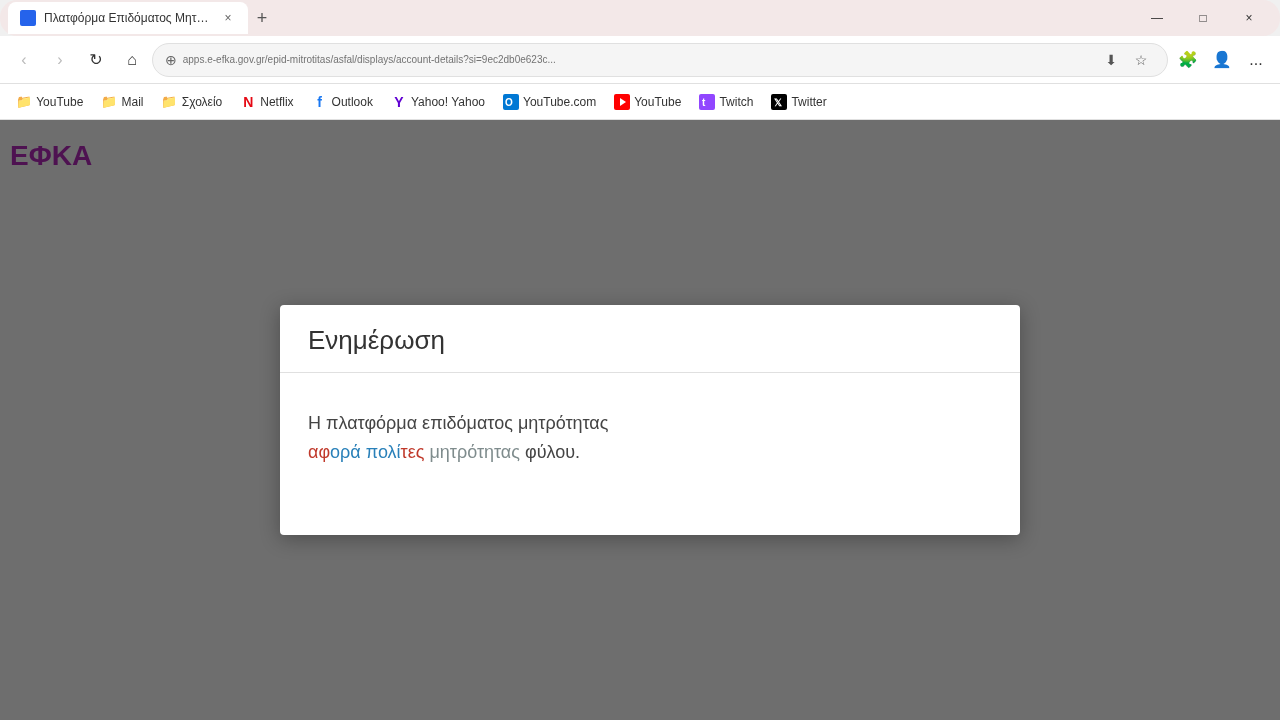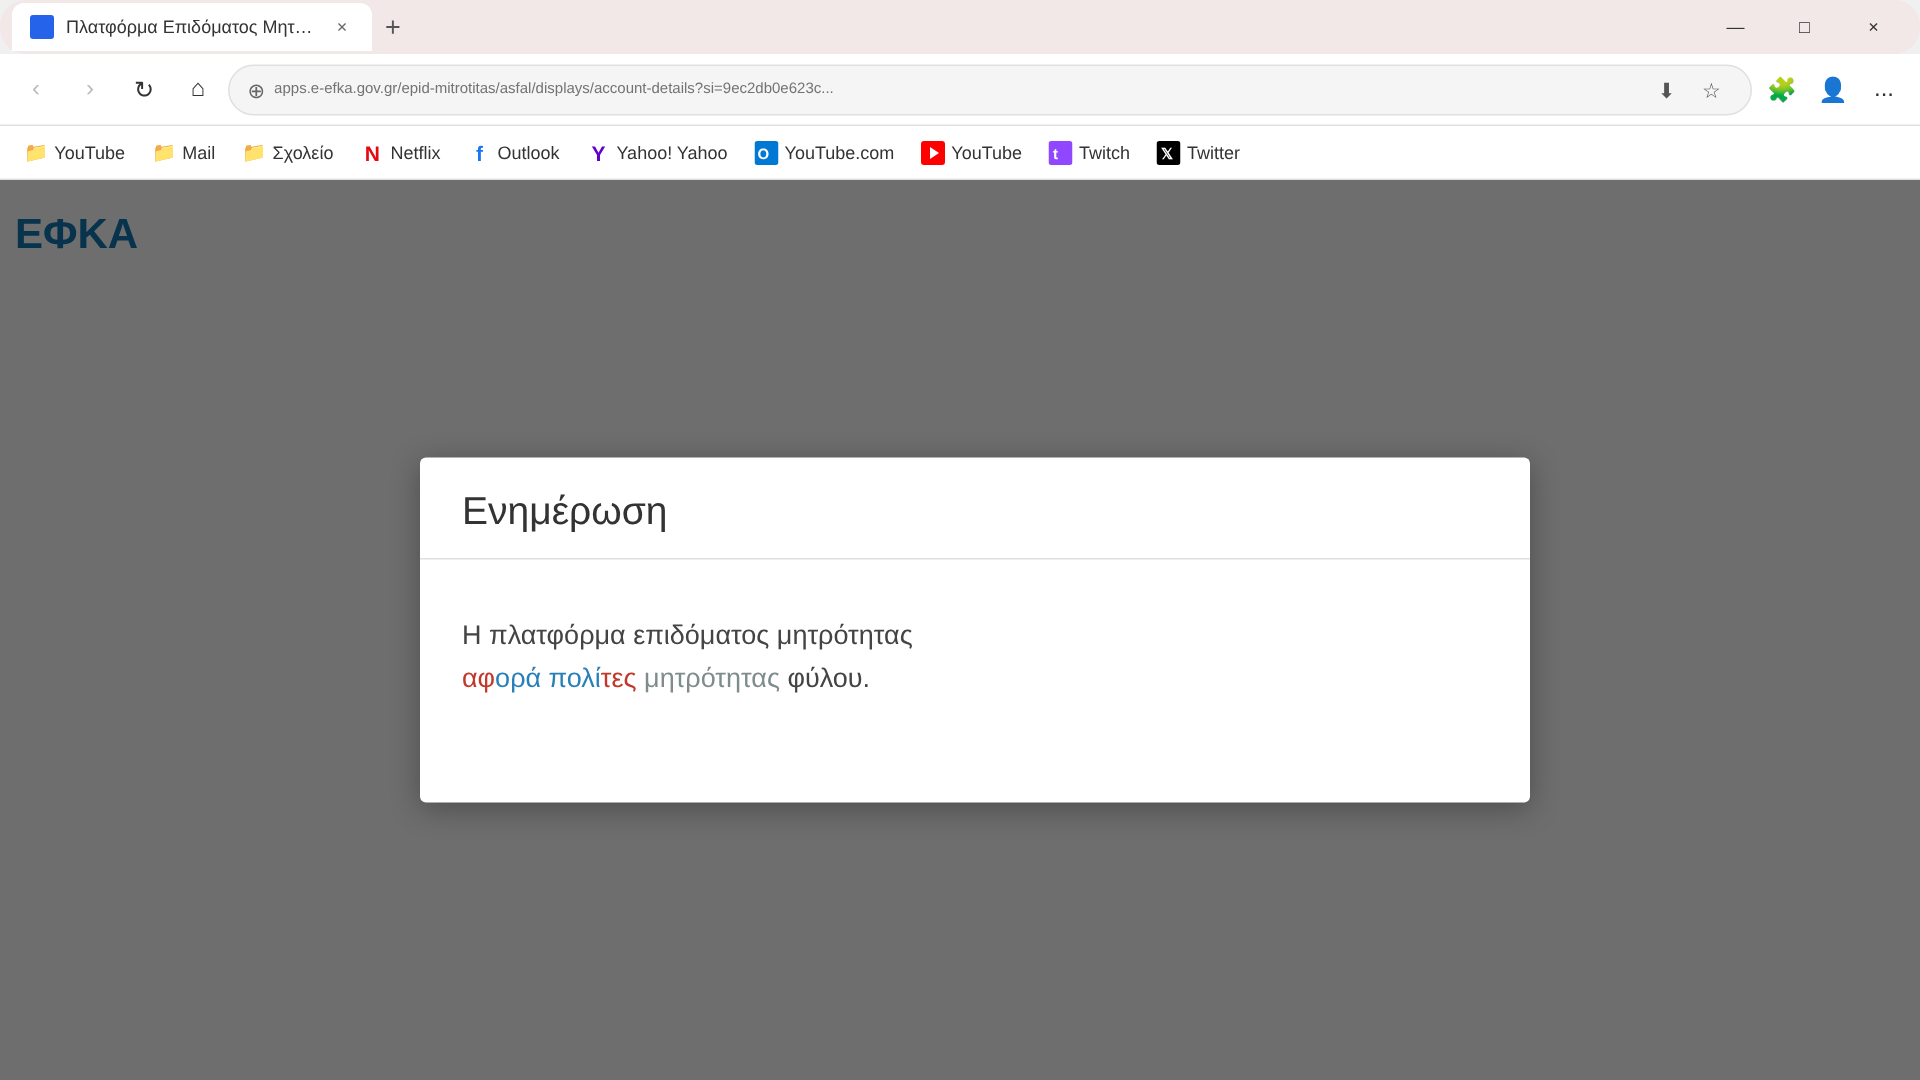--- a/index.html
+++ b/index.html
@@ -149,21 +149,21 @@
       overflow: hidden;
     }
 
     
     .efka-logo {
       position: absolute;
       top: 20px;
       left: 10px;
       font-size: 28px;
       font-weight: bold;
-      color: #0c4a6e;
+      color: #701a75;
     }
 
     
     .skai-watermark {
       position: absolute;
       top: 50%;
       left: 50%;
       transform: translate(-50%, -50%);
       font-size: 160px;
       font-weight: 900;

